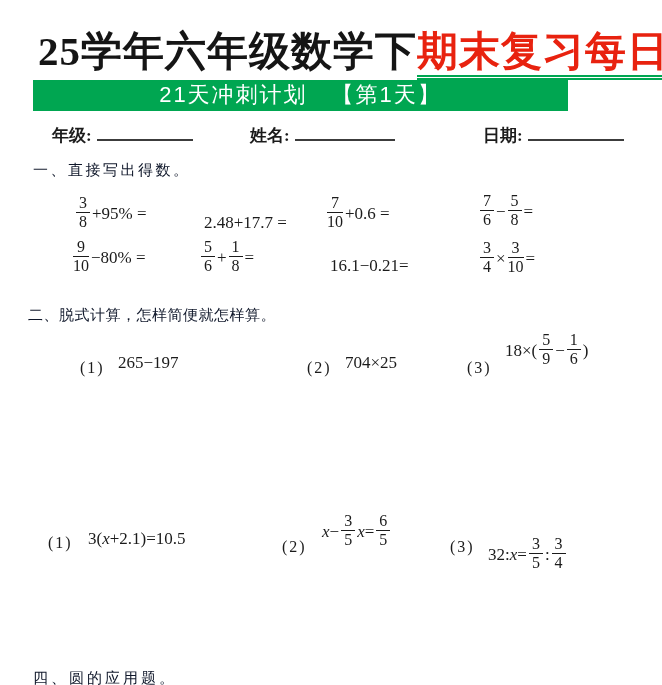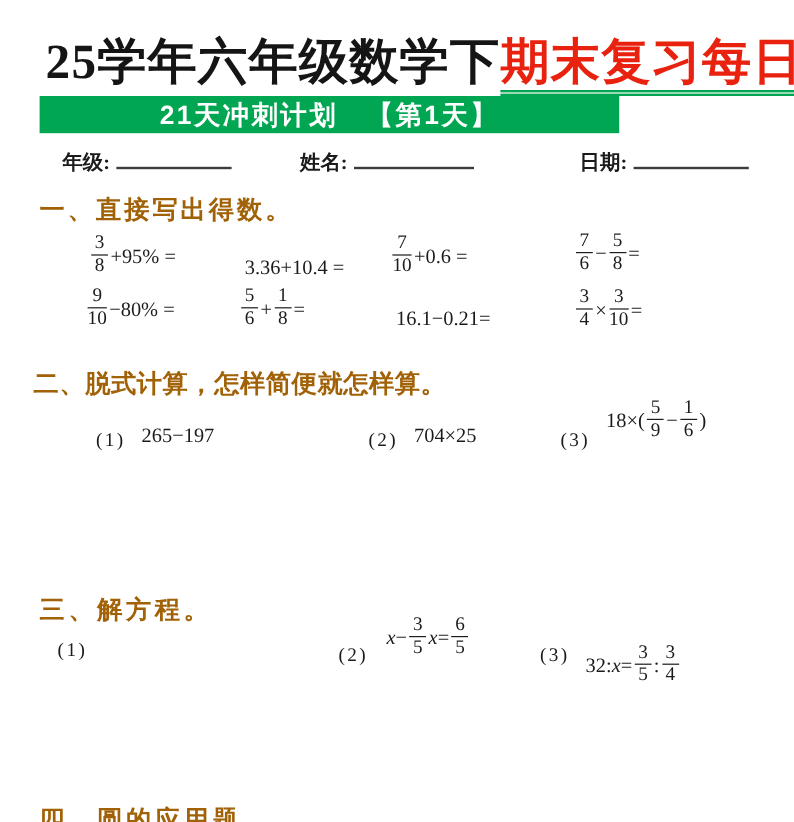--- a/index.html
+++ b/index.html
@@ -5,35 +5,35 @@
   html,body{margin:0;padding:0;background:#fff;}
   .page{position:relative;width:662px;height:685px;background:#ffffff;overflow:hidden;
         font-family:"Liberation Serif",serif;color:#1b1b1b;}
 
   
   .title{position:absolute;left:38px;top:24px;font-size:41px;font-weight:700;
          white-space:nowrap;letter-spacing:1px;color:#151515;}
   .t-red{color:#e8220f;border-bottom:5px double #00a651;padding-bottom:1px;}
 
   
-  .banner{position:absolute;left:33px;top:80px;width:483px;height:31px;background:#00a651;
-          display:flex;align-items:center;justify-content:center;
-          font-family:"Liberation Sans",sans-serif;font-weight:700;font-size:22px;
+  .banner{position:absolute;left:33px;top:80px;width:535px;height:31px;background:#00a651;
+          display:flex;justify-content:center;
+          font-family:"Liberation Sans",sans-serif;font-weight:400;font-size:22px;
           color:#ffffff;letter-spacing:2px;white-space:nowrap;}
 
   
   .fields{position:absolute;left:0;top:124px;width:100%;height:24px;
           font-size:17px;font-weight:600;}
   .field{position:absolute;top:0;white-space:nowrap;}
   .f1{left:52px}.f2{left:250px}.f3{left:483px}
   .blank{display:inline-block;width:96px;height:13px;border-bottom:2px solid #3c3c3c;margin-left:5px;}
   .f2 .blank{width:100px}
 
   
-  .sec{position:absolute;margin:0;font-size:21px;font-weight:700;color:#a16207;
+  .sec{position:absolute;margin:0;font-size:15px;font-weight:400;color:#0f172a;
        letter-spacing:2.5px;white-space:nowrap;}
   .s1h{left:33px;top:161px}
   .s2h{left:28px;top:306px;letter-spacing:.5px}
   .s3h{left:33px;top:494px;letter-spacing:3px}
   .s4h{left:33px;top:669px;letter-spacing:3px}
 
   
   .m{position:absolute;font-size:17px;white-space:nowrap;color:#1b1b1b;}
   .fr{display:flex;align-items:center;height:44px;}
   .c1{left:74px;top:192px}  .c2{left:204px;top:213px}
@@ -70,21 +70,21 @@
     <span class="field f1"><span>年级:</span><span class="blank"></span></span>
     <span class="field f2"><span>姓名:</span><span class="blank"></span></span>
     <span class="field f3"><span>日期:</span><span class="blank"></span></span>
   </div>
 
   <h2 class="sec s1h">一、直接写出得数。</h2>
   <div class="m fr c1"><span class="frac">
         <span class="fnum">3</span>
         <span class="fden">8</span>
       </span>+95% =</div>
-  <div class="m c2">3.36+10.4 =</div>
+  <div class="m c2">2.48+17.7 =</div>
   <div class="m fr c3"><span class="frac">
         <span class="fnum">7</span>
         <span class="fden">10</span>
       </span>+0.6 =</div>
   <div class="m fr c4"><span class="frac">
         <span class="fnum">7</span>
         <span class="fden">6</span>
       </span>−<span class="frac">
         <span class="fnum">5</span>
         <span class="fden">8</span>
@@ -116,22 +116,22 @@
   <div class="m p22e">704×25</div>
   <span class="lab p23l">(3)</span>
   <div class="m fr p23e">18×(<span class="frac">
         <span class="fnum">5</span>
         <span class="fden">9</span>
       </span>−<span class="frac">
         <span class="fnum">1</span>
         <span class="fden">6</span>
       </span>)</div>
 
-  <h2 class="sec s3h">三、解方程。</h2>
   <span class="lab p31l">(1)</span>
+  <div class="m p31e">3(<i>x</i>+2.1)=10.5</div>
   <span class="lab p32l">(2)</span>
   <div class="m fr p32e"><i>x</i>−<span class="frac">
         <span class="fnum">3</span>
         <span class="fden">5</span>
       </span><i>x</i>=<span class="frac">
         <span class="fnum">6</span>
         <span class="fden">5</span>
       </span></div>
   <span class="lab p33l">(3)</span>
   <div class="m fr p33e">32:<i>x</i>=<span class="frac">

